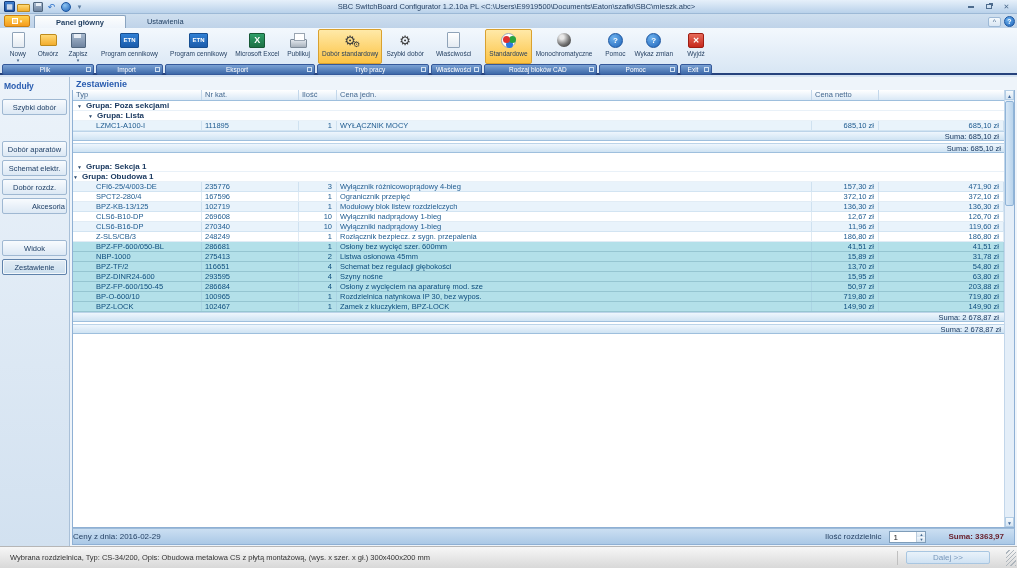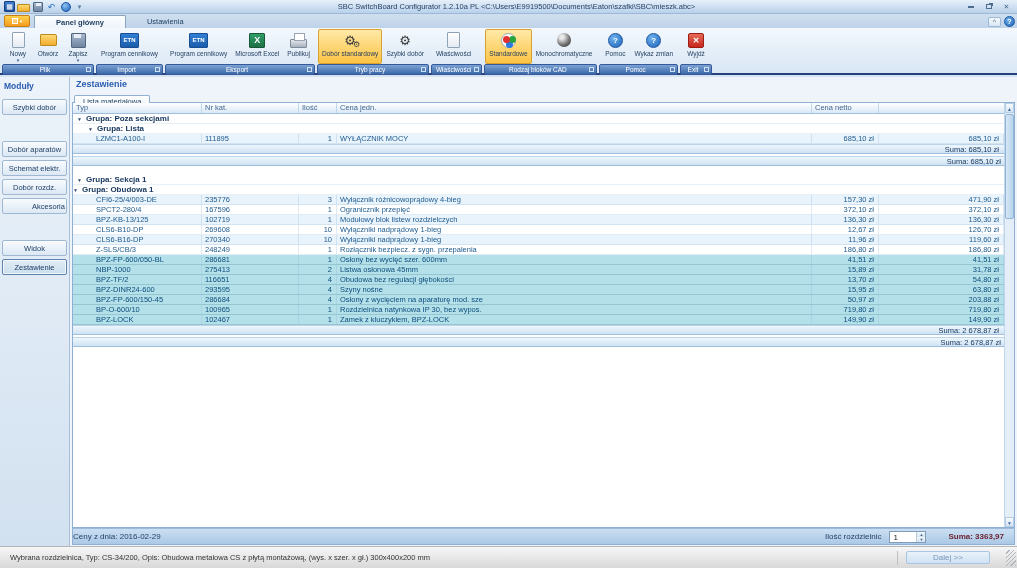--- a/index.html
+++ b/index.html
@@ -319,23 +319,20 @@
       <div class="side-btn" style="margin-top: 3px;">Schemat elektr.</div>
       <div class="side-btn" style="margin-top: 3px;">Dobór rozdz.</div>
       <div class="side-btn" style="margin-top: 3px; padding-left: 28px;">Akcesoria</div>
       <div class="side-btn" style="margin-top: 26px;">Widok</div>
       <div class="side-btn selected" style="margin-top: 3px;">Zestawienie</div>
     </div>
 </div>
 
 <div id="main">
   <div id="main-title">Zestawienie</div>
-  <div id="tabstrip">
-    <div class="doc-tab">Lista materiałowa</div>
-  </div>
   <div id="tablebox">
     <div id="tablecontent">
       <div id="thead">
           <div class="hc hc0">Typ</div>
           <div class="hc hc1">Nr kat.</div>
           <div class="hc hc2">Ilość</div>
           <div class="hc hc4">Cena jedn.</div>
           <div class="hc hc5">Cena netto</div>
         </div>
       <div id="tbody">
@@ -427,21 +424,21 @@
             <div class="c c1">275413</div>
             <div class="c c2">2</div>
             <div class="c c3">Listwa osłonowa 45mm</div>
             <div class="c c4">15,89 zł</div>
             <div class="c c5">31,78 zł</div>
           </div>
           <div class="row sel">
             <div class="c c0">BPZ-TF/2</div>
             <div class="c c1">116651</div>
             <div class="c c2">4</div>
-            <div class="c c3">Obudowa bez regulacji głębokości</div>
+            <div class="c c3">Schemat bez regulacji głębokości</div>
             <div class="c c4">13,70 zł</div>
             <div class="c c5">54,80 zł</div>
           </div>
           <div class="row sel">
             <div class="c c0">BPZ-DINR24-600</div>
             <div class="c c1">293595</div>
             <div class="c c2">4</div>
             <div class="c c3">Szyny nośne</div>
             <div class="c c4">15,95 zł</div>
             <div class="c c5">63,80 zł</div>

